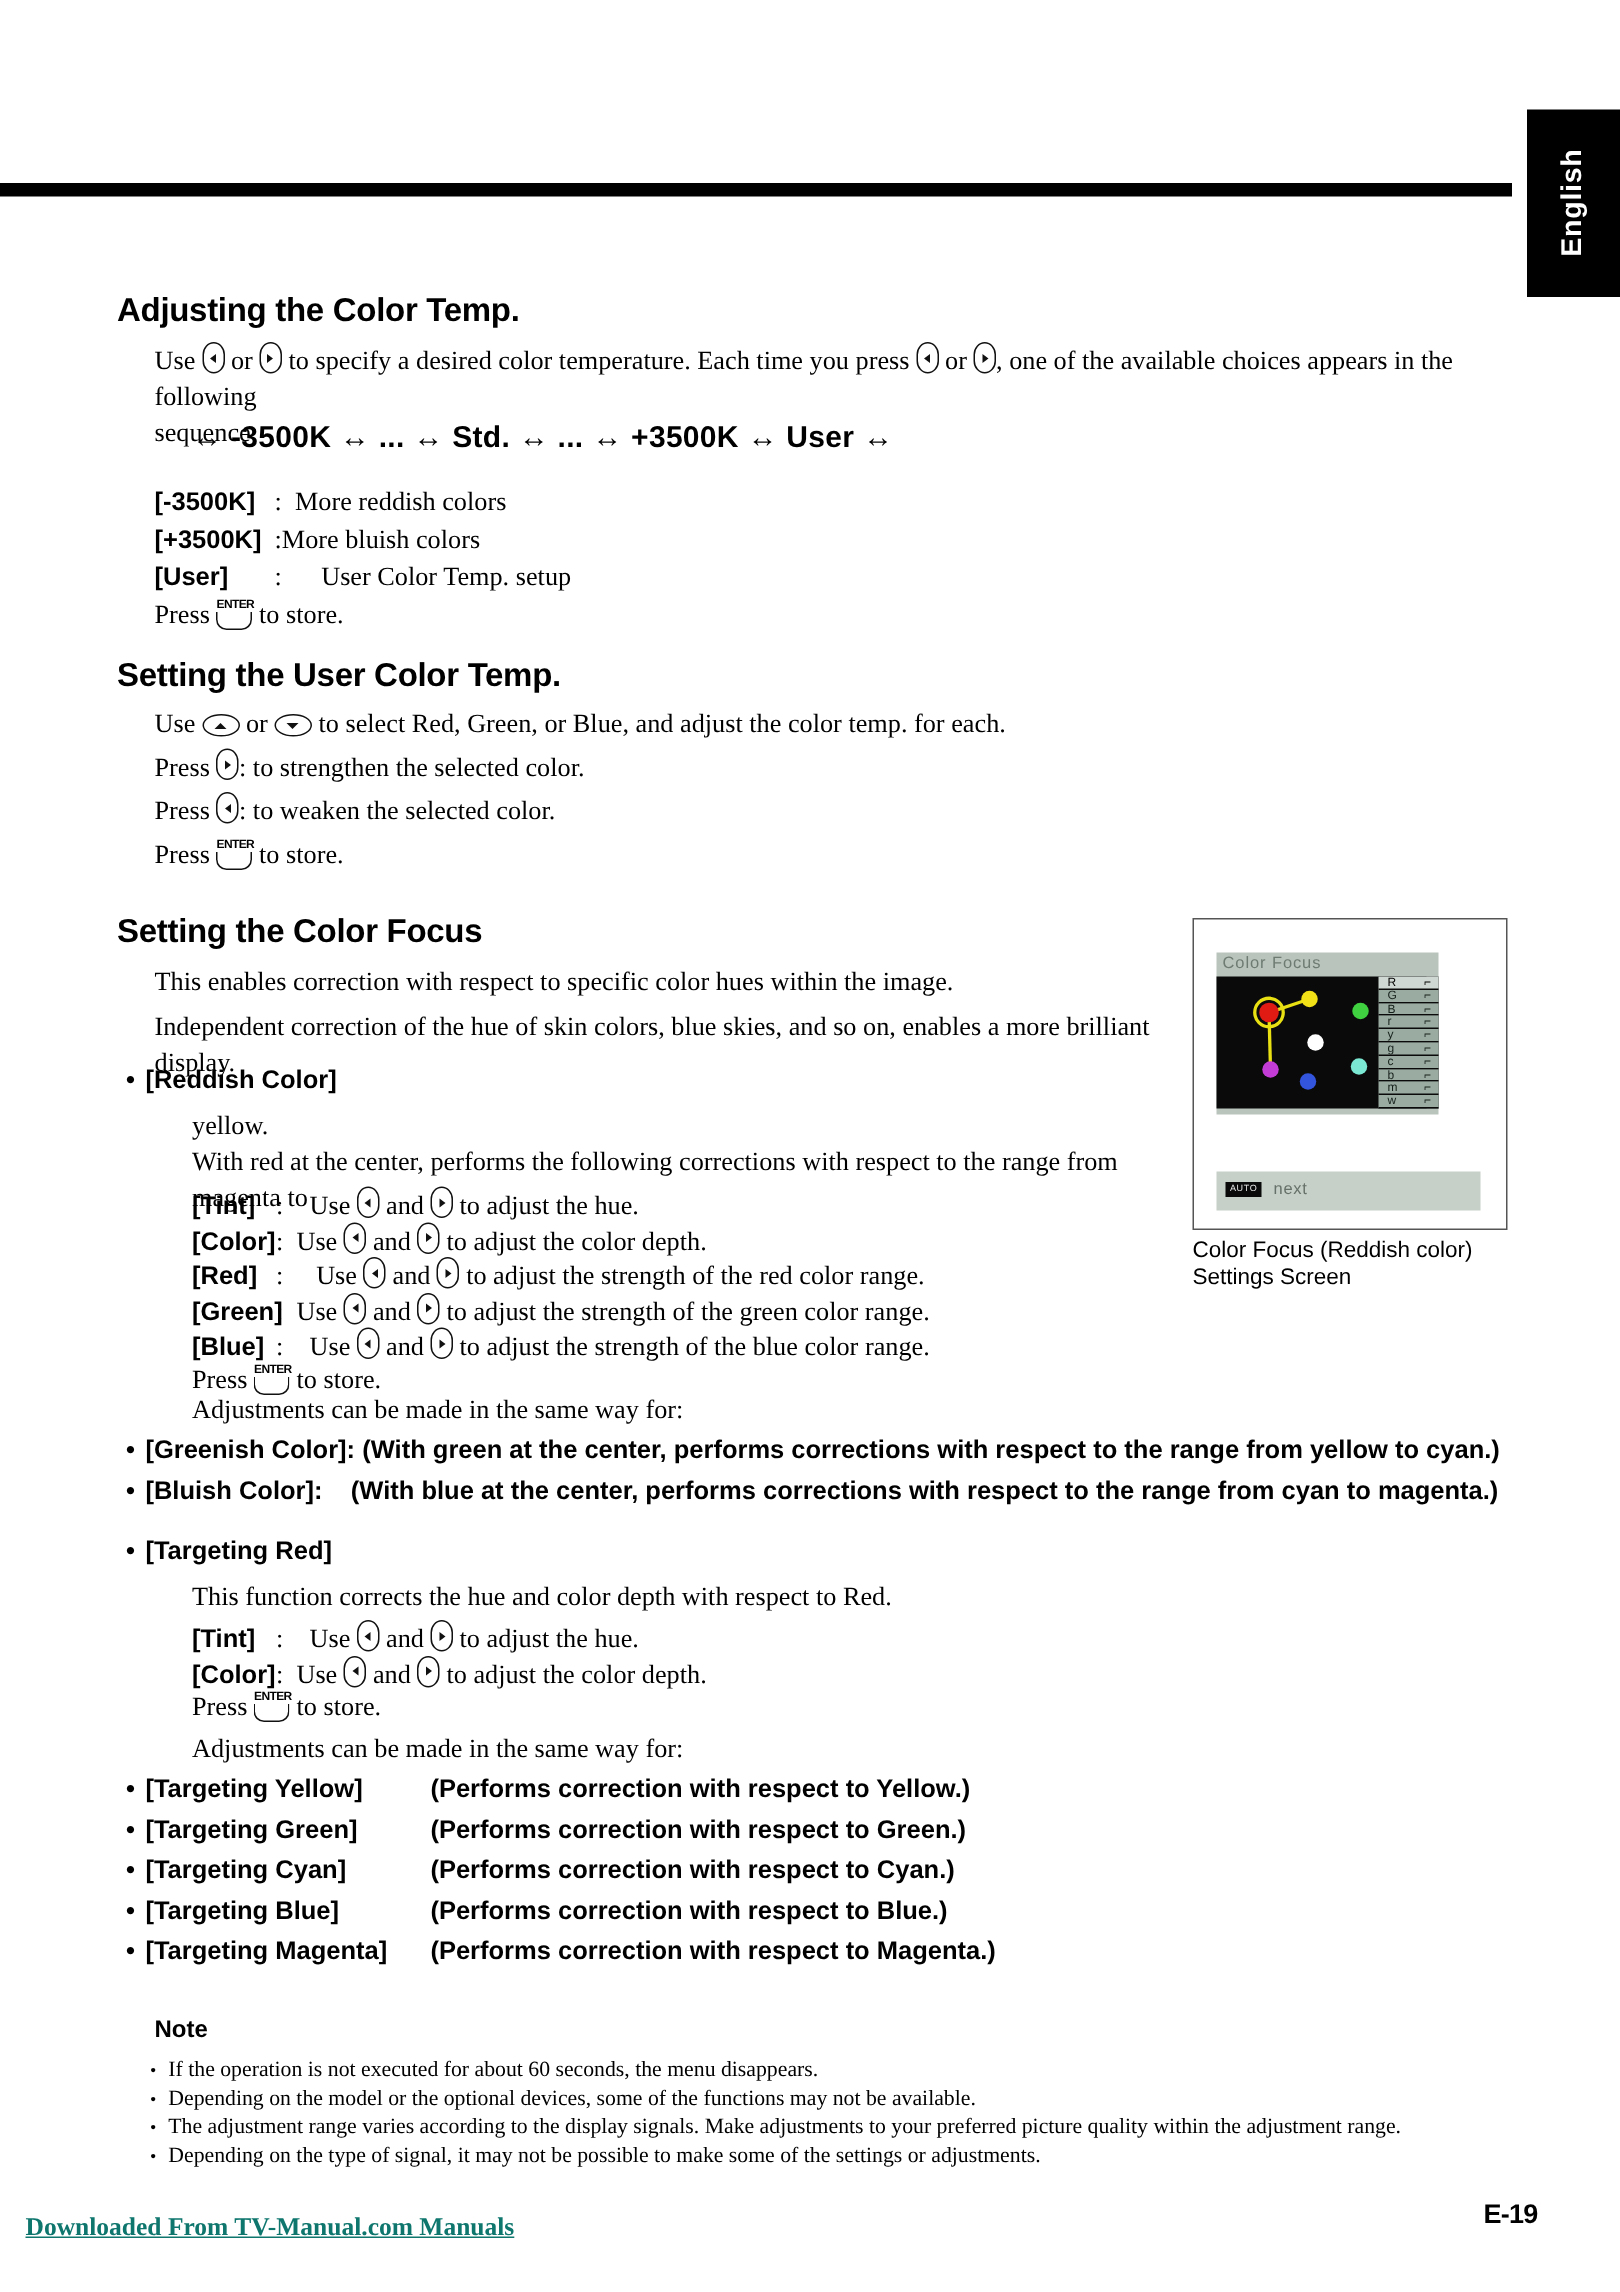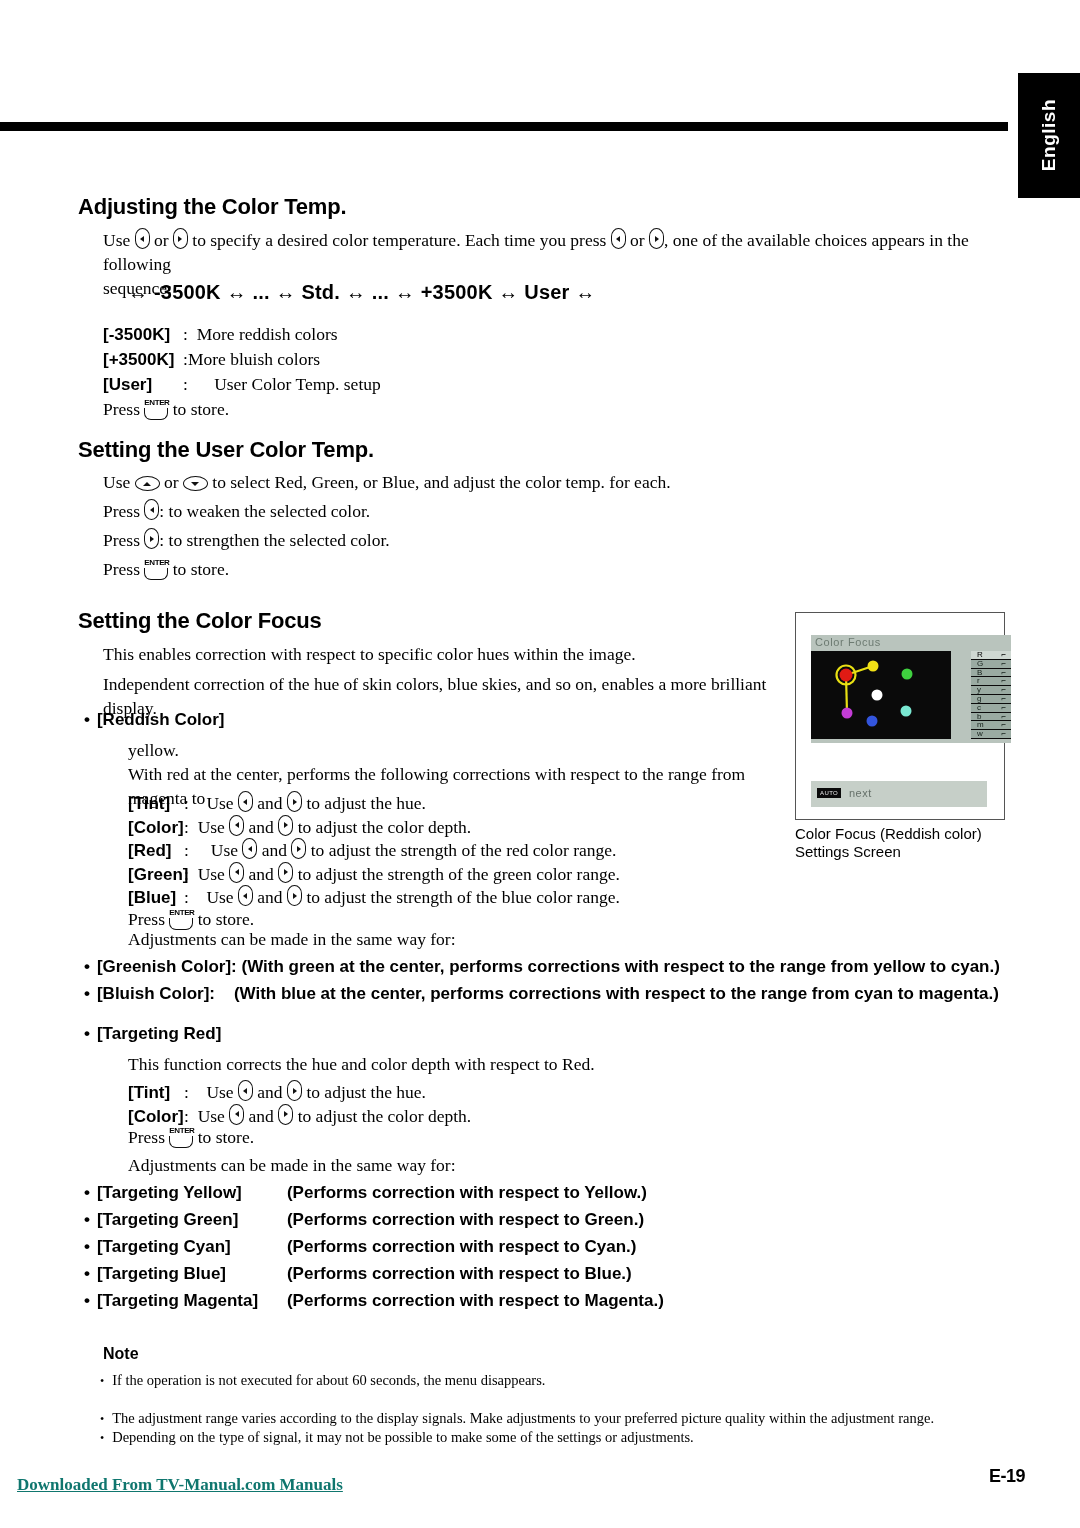--- a/index.html
+++ b/index.html
@@ -167,21 +167,21 @@
     top: 612px;
     width: 208px;
     height: 206px;
     border: 1px solid #555;
     background: #fff;
   }
   .osd {
     position: absolute;
     left: 15px;
     top: 22px;
-    width: 200px;
+    width: 148px;
     height: 108px;
     background: #b9c4bd;
   }
   .osd-title {
     position: absolute;
     left: 4px; top: 1px;
     font-family: "Liberation Sans", sans-serif;
     font-size: 11px;
     color: #6d7b72;
     letter-spacing: .6px;
@@ -334,24 +334,24 @@
     </div>
   </div>
 
   <h2 class="sec" style="left:78px; top:437px;">Setting the User Color Temp.</h2>
 
   <div class="body-txt" style="left:103px; top:468px; width:760px; line-height:29px;">
     <div class="row">
       <span>Use </span><span class="key key-ud up"><i></i></span><span> or </span><span class="key key-ud down"><i></i></span><span> to select Red, Green, or Blue, and adjust the color temp. for each.</span>
     </div>
     <div class="row">
+      <span>Press </span><span class="key key-lr right"><i></i></span><span>: to strengthen the selected color.</span>
+    </div>
+    <div class="row">
       <span>Press </span><span class="key key-lr left"><i></i></span><span>: to weaken the selected color.</span>
-    </div>
-    <div class="row">
-      <span>Press </span><span class="key key-lr right"><i></i></span><span>: to strengthen the selected color.</span>
     </div>
     <div class="row">
       <span>Press </span><span class="key key-enter"><span class="txt">ENTER</span><span class="cap"></span></span><span> to store.</span>
     </div>
   </div>
 
   <h2 class="sec" style="left:78px; top:608px;">Setting the Color Focus</h2>
 
   <div class="body-txt" style="left:103px; top:642px; width:700px;">This enables correction with respect to specific color hues within the image.</div>
 
@@ -479,20 +479,23 @@
   <div class="figure-caption">
     <div>Color Focus (Reddish color)</div>
     <div>Settings Screen</div>
   </div>
 
   <div class="note-title">Note</div>
 
   <div class="note-item" style="top:1372px;">
     <span class="dot">•</span><span>If the operation is not executed for about 60 seconds, the menu disappears.</span>
   </div>
+  <div class="note-item" style="top:1391px;">
+    <span class="dot">•</span><span>Depending on the model or the optional devices, some of the functions may not be available.</span>
+  </div>
   <div class="note-item" style="top:1410px;">
     <span class="dot">•</span><span>The adjustment range varies according to the display signals. Make adjustments to your preferred picture quality within the adjustment range.</span>
   </div>
   <div class="note-item" style="top:1429px;">
     <span class="dot">•</span><span>Depending on the type of signal, it may not be possible to make some of the settings or adjustments.</span>
   </div>
 
   <a class="footer-link" href="#">Downloaded From TV-Manual.com Manuals</a>
   <div class="page-no">E-19</div>
 

